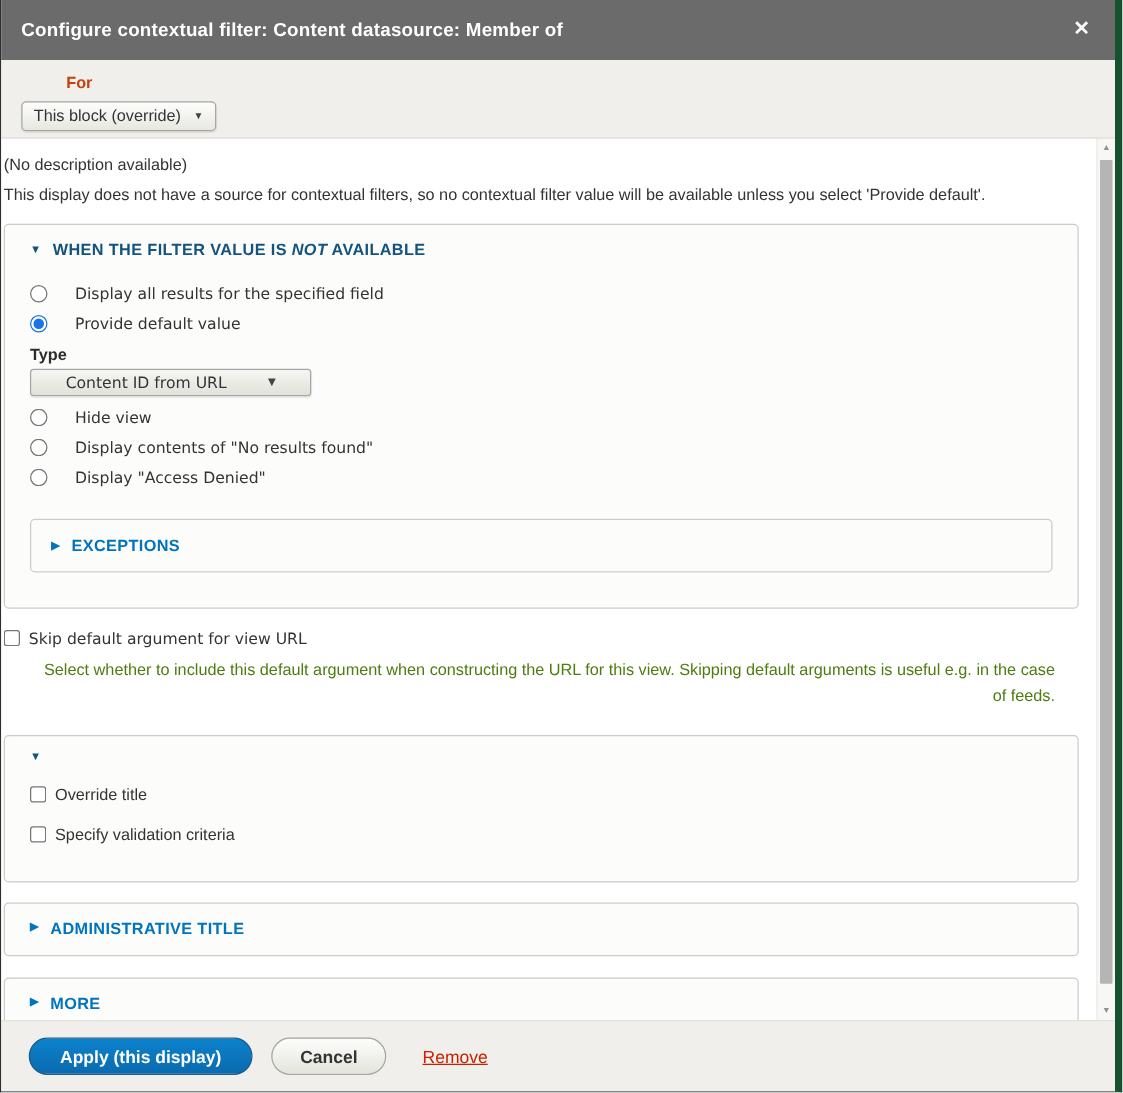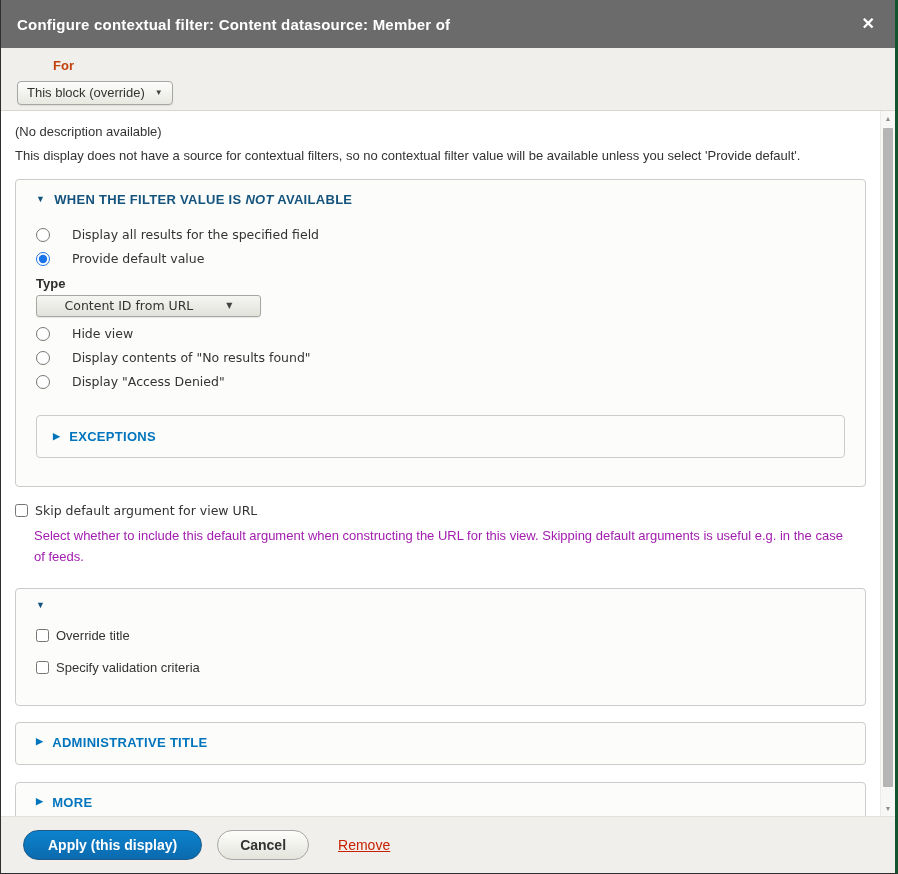--- a/index.html
+++ b/index.html
@@ -7,21 +7,21 @@
   body {
     font-family: "Liberation Sans", sans-serif;
     font-size: 13px;
     color: #333;
     background: #fff;
   }
   .dialog {
     width: 898px; height: 874px;
     display: flex; flex-direction: column;
     border-left: 1px solid #2e2e2e;
-    border-right: 3px solid #14532d;
+    border-right: 6px solid #14532d;
     border-bottom: 1px solid #2e2e2e;
     background: #fff;
   }
 
   
   .titlebar {
     flex: 0 0 48px;
     background: #6b6b6b;
     display: flex; align-items: center;
     padding: 0 16px;
@@ -49,21 +49,21 @@
     border: 1px solid #a6a6a6; border-radius: 4px;
     background: linear-gradient(to bottom, #fdfdfc, #e8e8e1);
     padding: 3px 9px 4px 9px;
     color: #333; cursor: pointer;
     box-shadow: 0 1px 1px rgba(0,0,0,.08);
   }
   .fake-select .arrow { font-size: 8px; color: #444; }
 
   
   .body-wrap { flex: 1 1 auto; position: relative; background: #fff; overflow: hidden; }
-  .content { position: absolute; inset: 0 15px 0 0; padding: 13px 0 0 14px; }
+  .content { position: absolute; inset: 0 15px 0 0; padding: 13px 0 0 2px; }
 
   .no-desc { margin-bottom: 9px; color: #333; }
   .display-note { margin-bottom: 16px; color: #333; }
 
   fieldset.box {
     border: 1px solid #ccc; border-radius: 4px;
     background: #fcfcfa;
     margin: 0 14px 0 0;
     padding: 12px 20px 14px 20px;
   }
@@ -92,22 +92,23 @@
     border: 1px solid #ccc; border-radius: 4px;
     background: #fcfcfa;
     margin-top: 26px; margin-bottom: 14px;
     padding: 13px 16px;
   }
 
   .check-row { display: flex; align-items: center; gap: 7px; margin-top: 16px; }
   .check-row input { width: 13px; height: 13px; accent-color: #1a73e8; margin: 0; }
 
   .skip-desc {
-    color: #a21caf; margin: 7px 0 0 19px; line-height: 1.65;
+    color: #4d7c0f; margin: 7px 0 0 19px; line-height: 1.65;
     max-width: 822px;
+    text-align: right;
   }
   .section-gap { height: 20px; }
 
   fieldset.box .check-row.inner { margin-top: 17px; }
   .pad-bottom { padding-bottom: 26px; }
 
   
   .scrollbar {
     position: absolute; top: 0; right: 0; bottom: 0; width: 15px;
     background: #f7f7f5; border-left: 1px solid #ebebe8;

